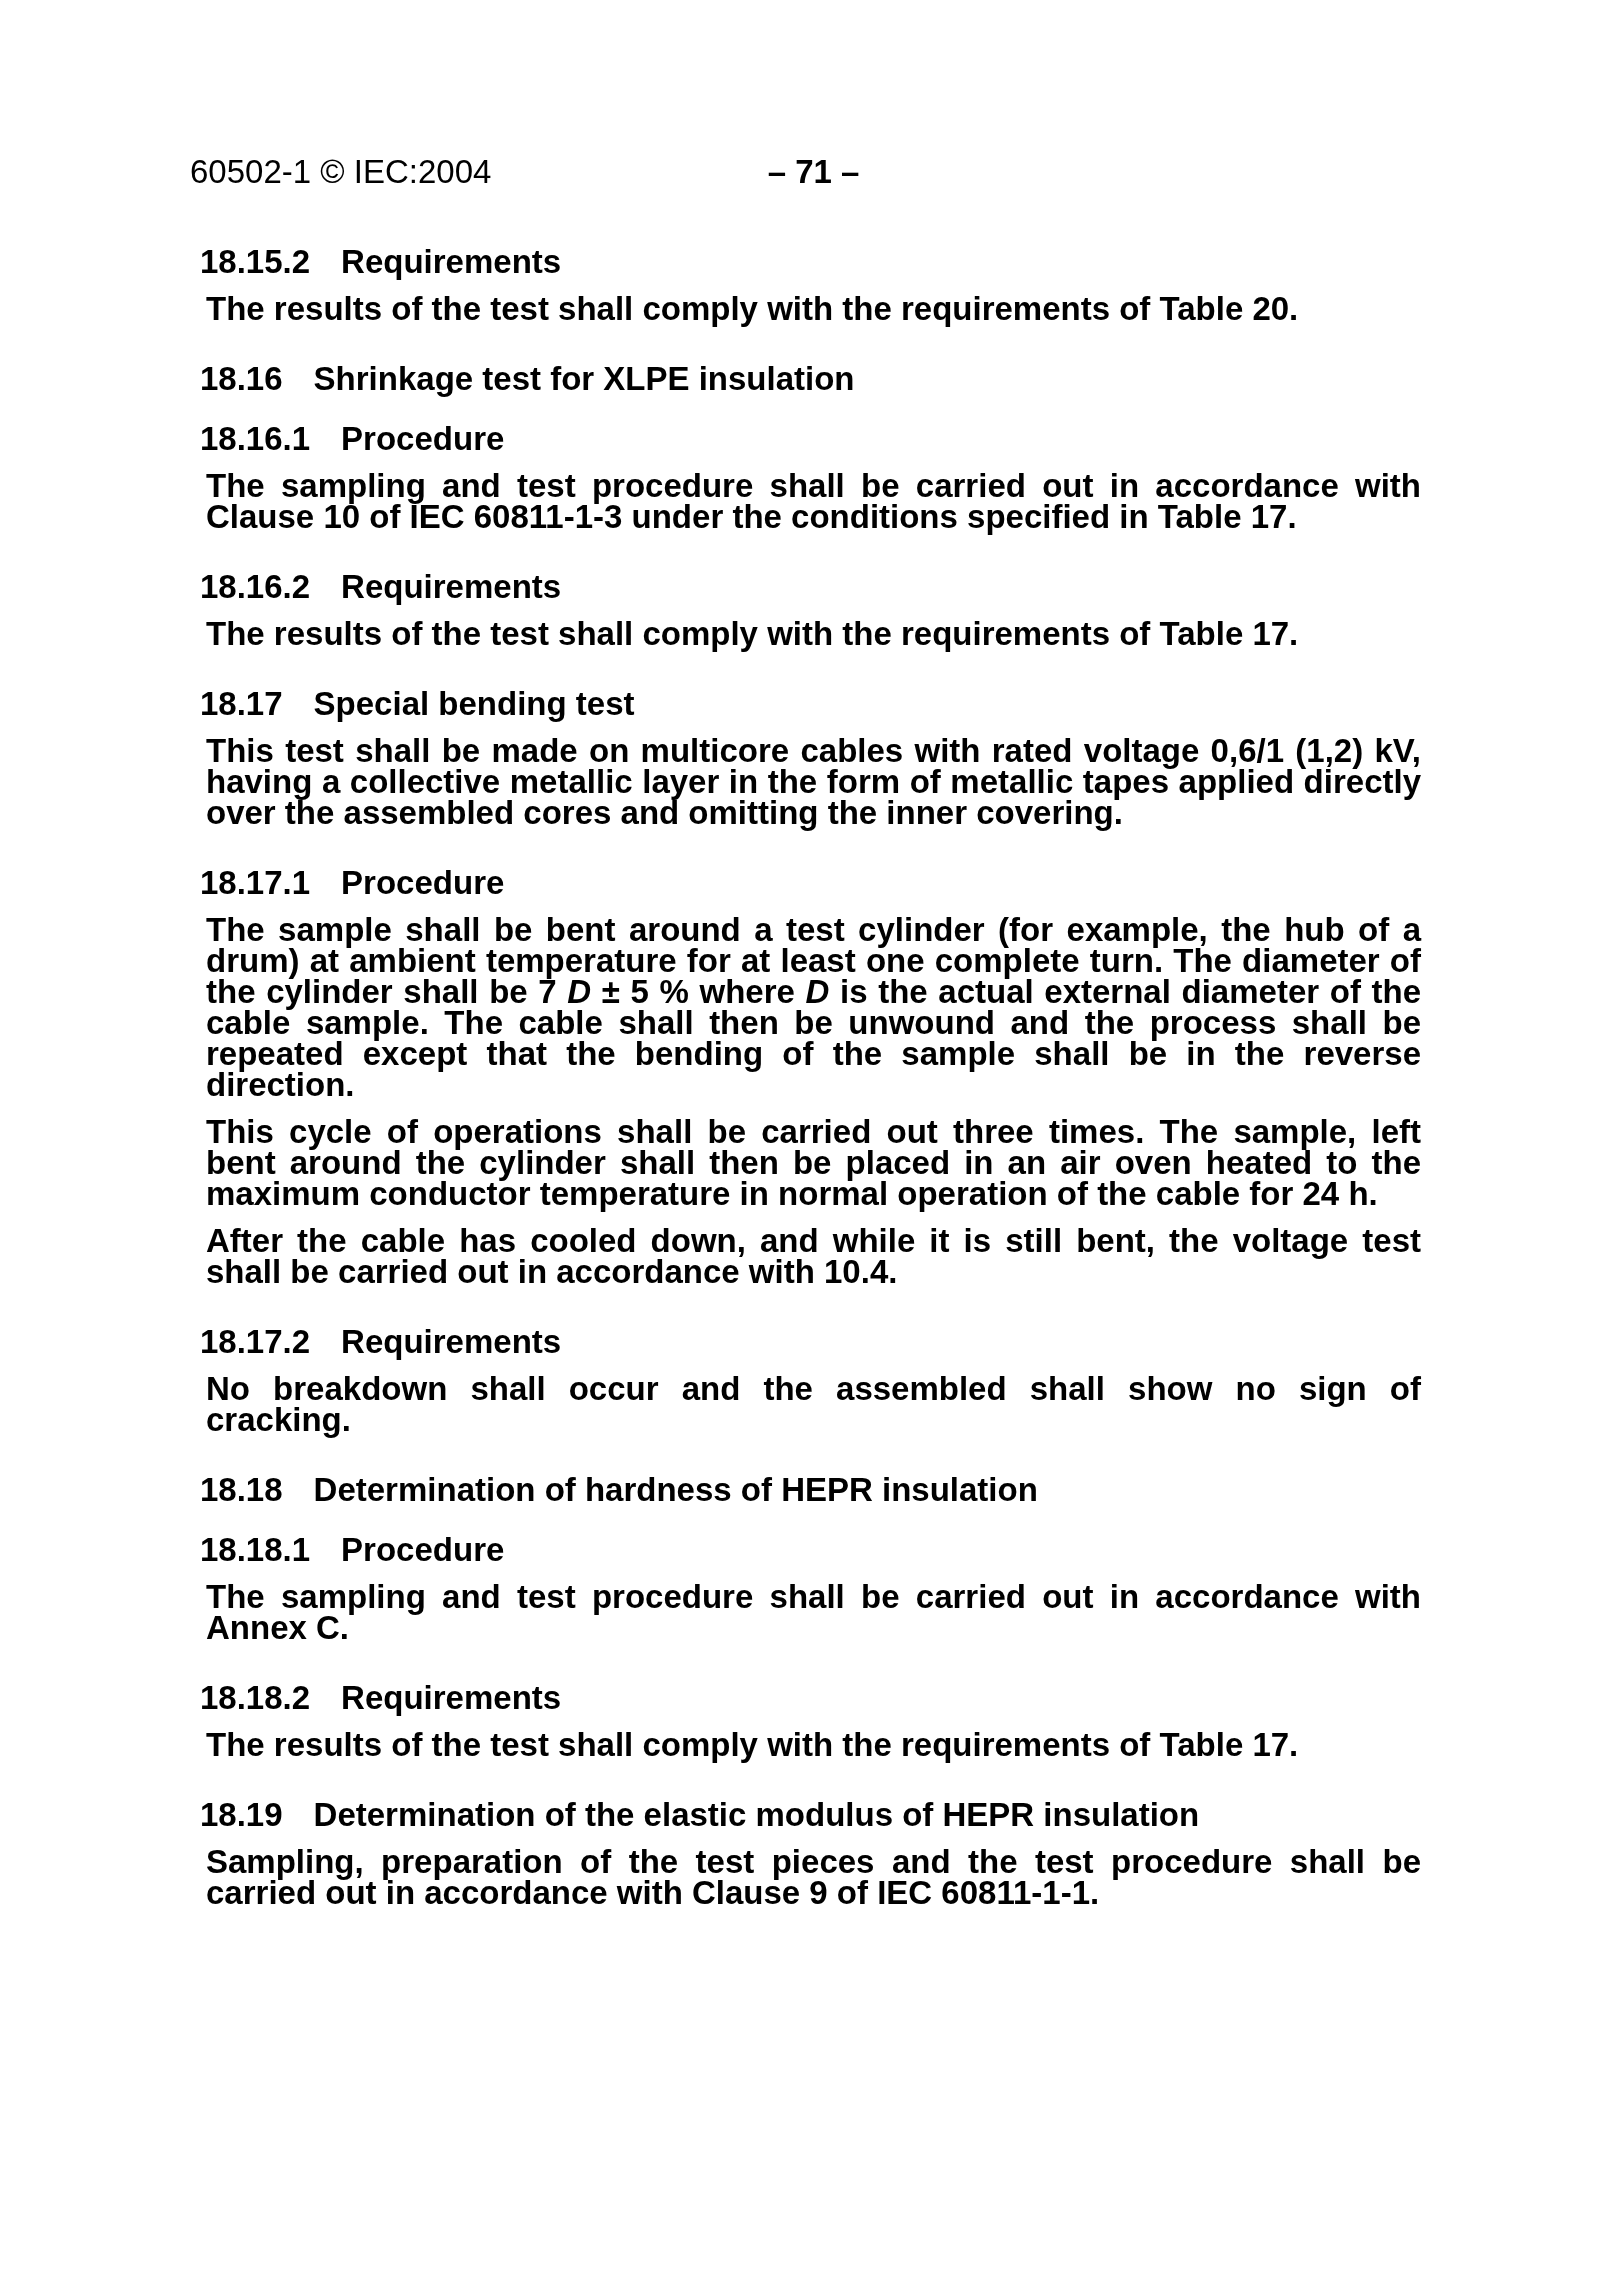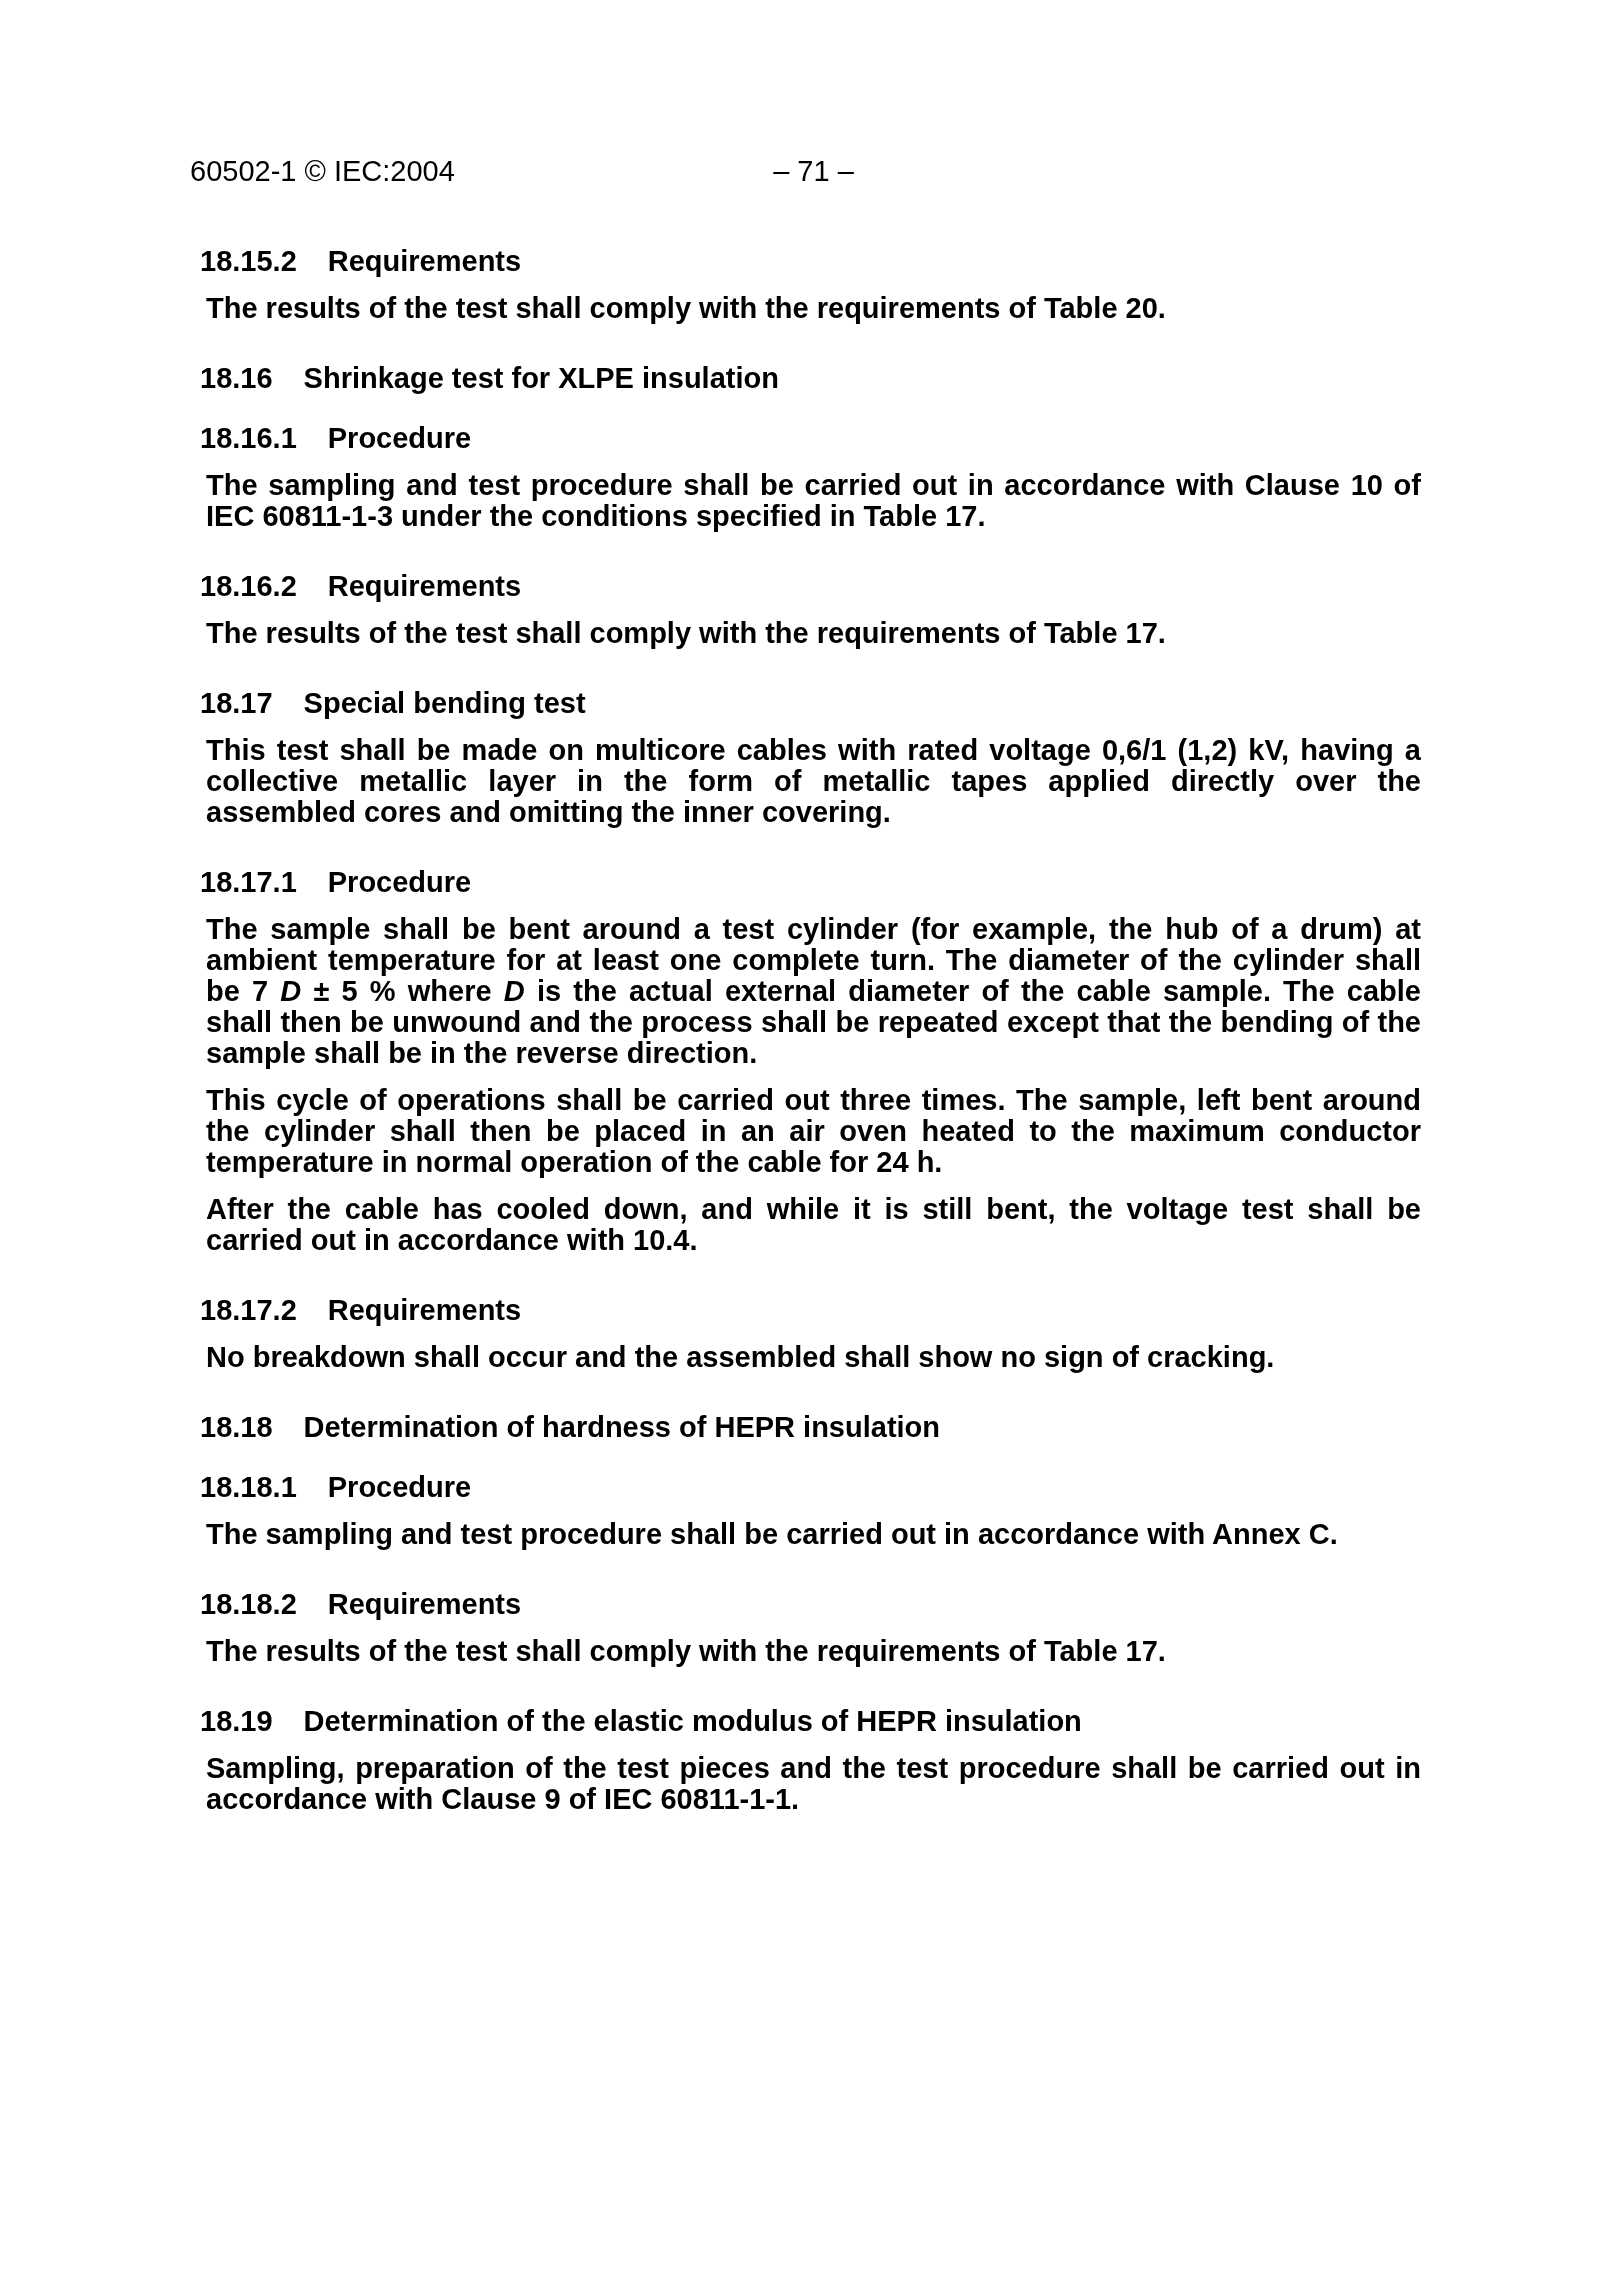--- a/index.html
+++ b/index.html
@@ -14,32 +14,33 @@
     background: #ffffff;
     color: #000000;
     font-family: "Liberation Sans", sans-serif;
     overflow: hidden;
   }
   .content {
     position: absolute;
     left: 190px;
     top: 156px;
     width: 1247px;
-    font-size: 29px;
+    font-size: 33px;
     line-height: 31px;
   }
   .pg-header {
     position: relative;
     height: 31px;
     white-space: nowrap;
   }
   .pg-num {
     position: absolute;
     left: 50%;
     transform: translateX(-50%);
+    font-weight: bold;
   }
   .heading {
     font-weight: bold;
     white-space: nowrap;
     margin-left: 10px;
   }
   .heading .hlabel {
     margin-left: 31px;
   }
   p.body-par {

